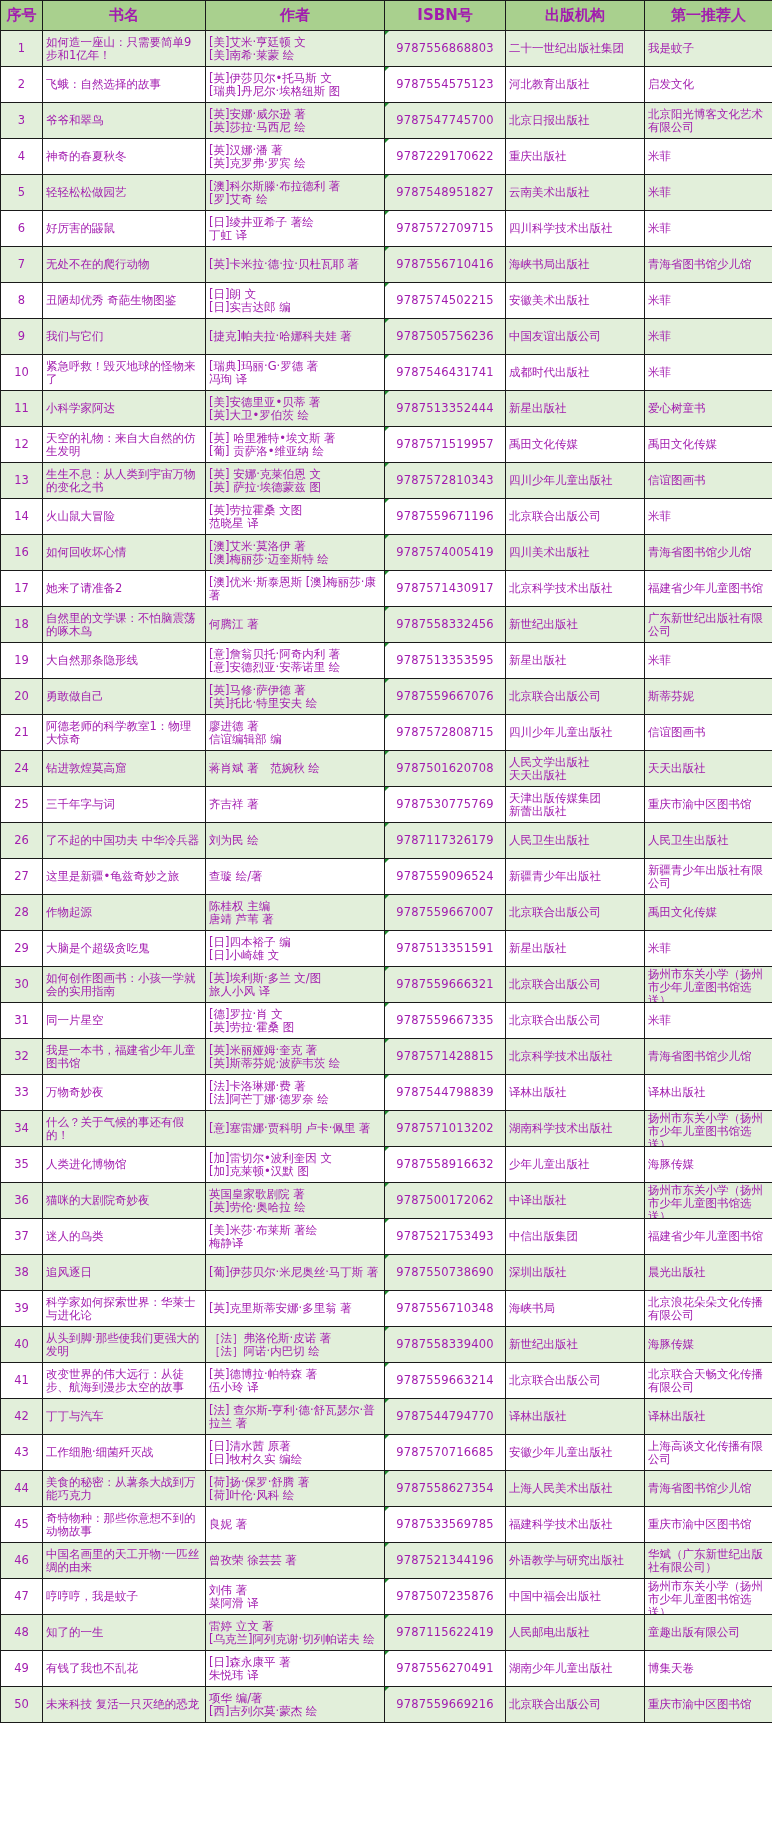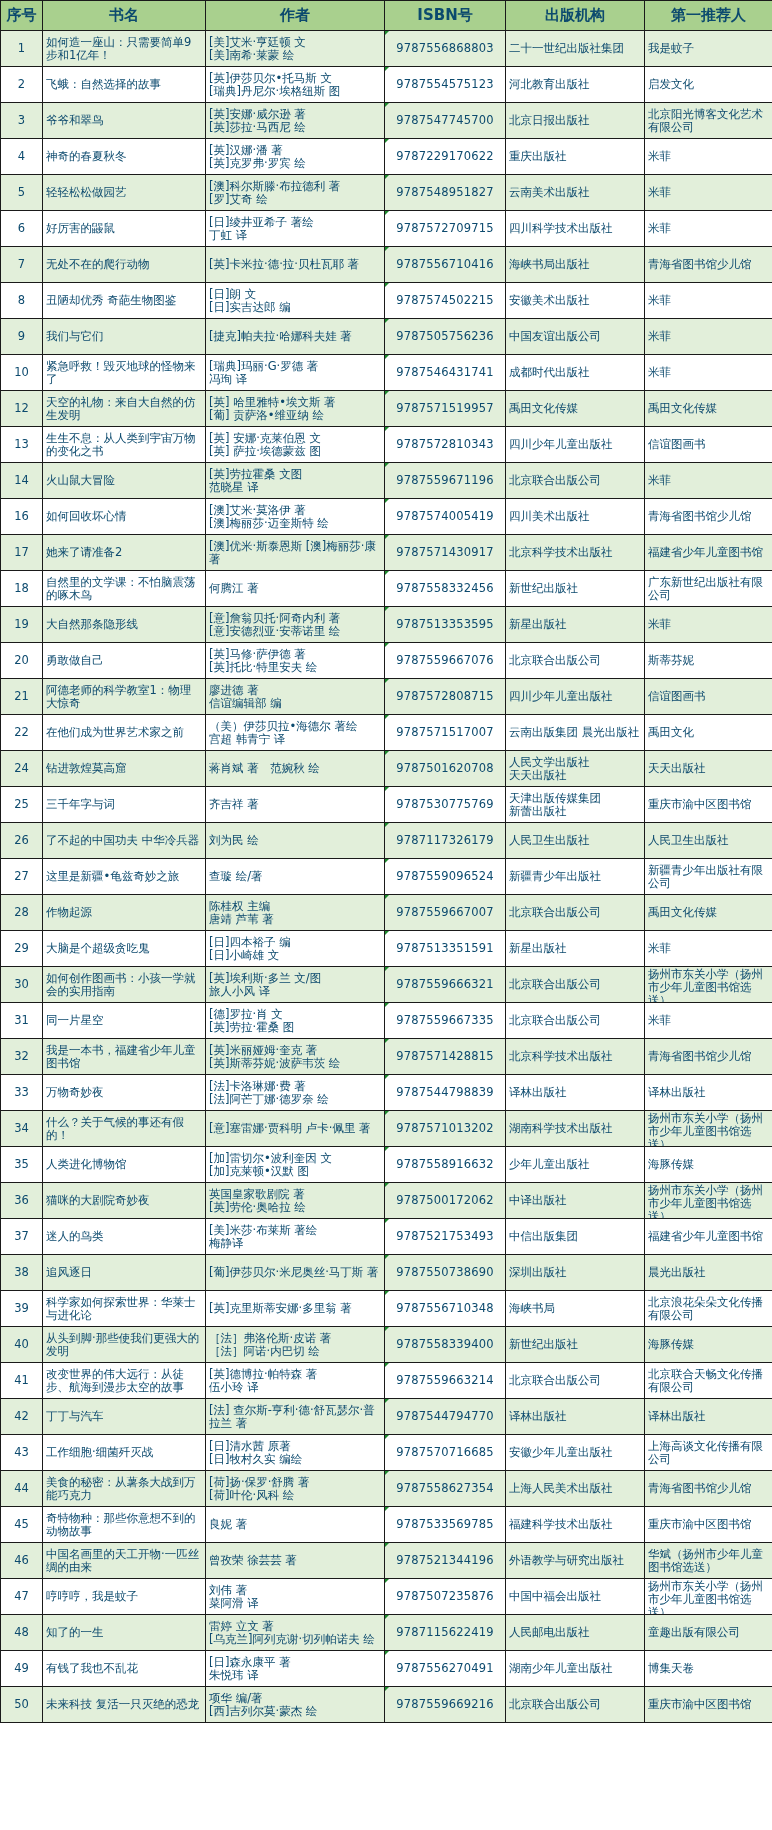--- a/index.html
+++ b/index.html
@@ -2,21 +2,21 @@
 <html><head>
 <meta charset="utf-8">
 <style>
   html, body { margin: 0; padding: 0; background: #ffffff; }
   body { width: 772px; height: 1830px; overflow: hidden; }
   .sheet {
     width: 772px;
     border-collapse: collapse;
     table-layout: fixed;
     font-family: "DejaVu Sans", "Liberation Sans", sans-serif;
-    color: #0c4a6e;
+    color: #a21caf;
   }
   .sheet th, .sheet td {
     border: 1px solid #1a1a1a;
     padding: 0 3px;
     overflow: hidden;
     vertical-align: middle;
   }
   .sheet thead th {
     background: #a9d08e;
     height: 29px;
@@ -266,20 +266,40 @@
         </td>
         <td class="c-pub">
           <span class="cell-clip">成都时代出版社</span>
         </td>
         <td class="c-rec">
           <span class="cell-clip">米菲</span>
         </td>
       </tr>
       <tr>
         <td class="c-no">
+          <span class="cell-clip">11</span>
+        </td>
+        <td class="c-title">
+          <span class="cell-clip">小科学家阿达</span>
+        </td>
+        <td class="c-author">
+          <span class="cell-clip">[美]安德里亚•贝蒂 著<br>[英]大卫•罗伯茨 绘</span>
+        </td>
+        <td class="c-isbn">
+          <span class="cell-clip">9787513352444</span>
+        </td>
+        <td class="c-pub">
+          <span class="cell-clip">新星出版社</span>
+        </td>
+        <td class="c-rec">
+          <span class="cell-clip">爱心树童书</span>
+        </td>
+      </tr>
+      <tr>
+        <td class="c-no">
           <span class="cell-clip">12</span>
         </td>
         <td class="c-title">
           <span class="cell-clip">天空的礼物：来自大自然的仿生发明</span>
         </td>
         <td class="c-author">
           <span class="cell-clip">[英] 哈里雅特•埃文斯 著<br>[葡] 贡萨洛•维亚纳 绘</span>
         </td>
         <td class="c-isbn">
           <span class="cell-clip">9787571519957</span>
@@ -446,40 +466,20 @@
         </td>
         <td class="c-pub">
           <span class="cell-clip">四川少年儿童出版社</span>
         </td>
         <td class="c-rec">
           <span class="cell-clip">信谊图画书</span>
         </td>
       </tr>
       <tr>
         <td class="c-no">
-          <span class="cell-clip">22</span>
-        </td>
-        <td class="c-title">
-          <span class="cell-clip">在他们成为世界艺术家之前</span>
-        </td>
-        <td class="c-author">
-          <span class="cell-clip">（美）伊莎贝拉•海德尔 著绘<br>宫超 韩青宁 译</span>
-        </td>
-        <td class="c-isbn">
-          <span class="cell-clip">9787571517007</span>
-        </td>
-        <td class="c-pub">
-          <span class="cell-clip">云南出版集团 晨光出版社</span>
-        </td>
-        <td class="c-rec">
-          <span class="cell-clip">禹田文化</span>
-        </td>
-      </tr>
-      <tr>
-        <td class="c-no">
           <span class="cell-clip">24</span>
         </td>
         <td class="c-title">
           <span class="cell-clip">钻进敦煌莫高窟</span>
         </td>
         <td class="c-author">
           <span class="cell-clip">蒋肖斌 著　范婉秋 绘</span>
         </td>
         <td class="c-isbn">
           <span class="cell-clip">9787501620708</span>
@@ -921,21 +921,21 @@
         <td class="c-author">
           <span class="cell-clip">曾孜荣 徐芸芸 著</span>
         </td>
         <td class="c-isbn">
           <span class="cell-clip">9787521344196</span>
         </td>
         <td class="c-pub">
           <span class="cell-clip">外语教学与研究出版社</span>
         </td>
         <td class="c-rec">
-          <span class="cell-clip">华斌（扬州市少年儿童图书馆选送）</span>
+          <span class="cell-clip">华斌（广东新世纪出版社有限公司）</span>
         </td>
       </tr>
       <tr>
         <td class="c-no">
           <span class="cell-clip">47</span>
         </td>
         <td class="c-title">
           <span class="cell-clip">哼哼哼，我是蚊子</span>
         </td>
         <td class="c-author">

